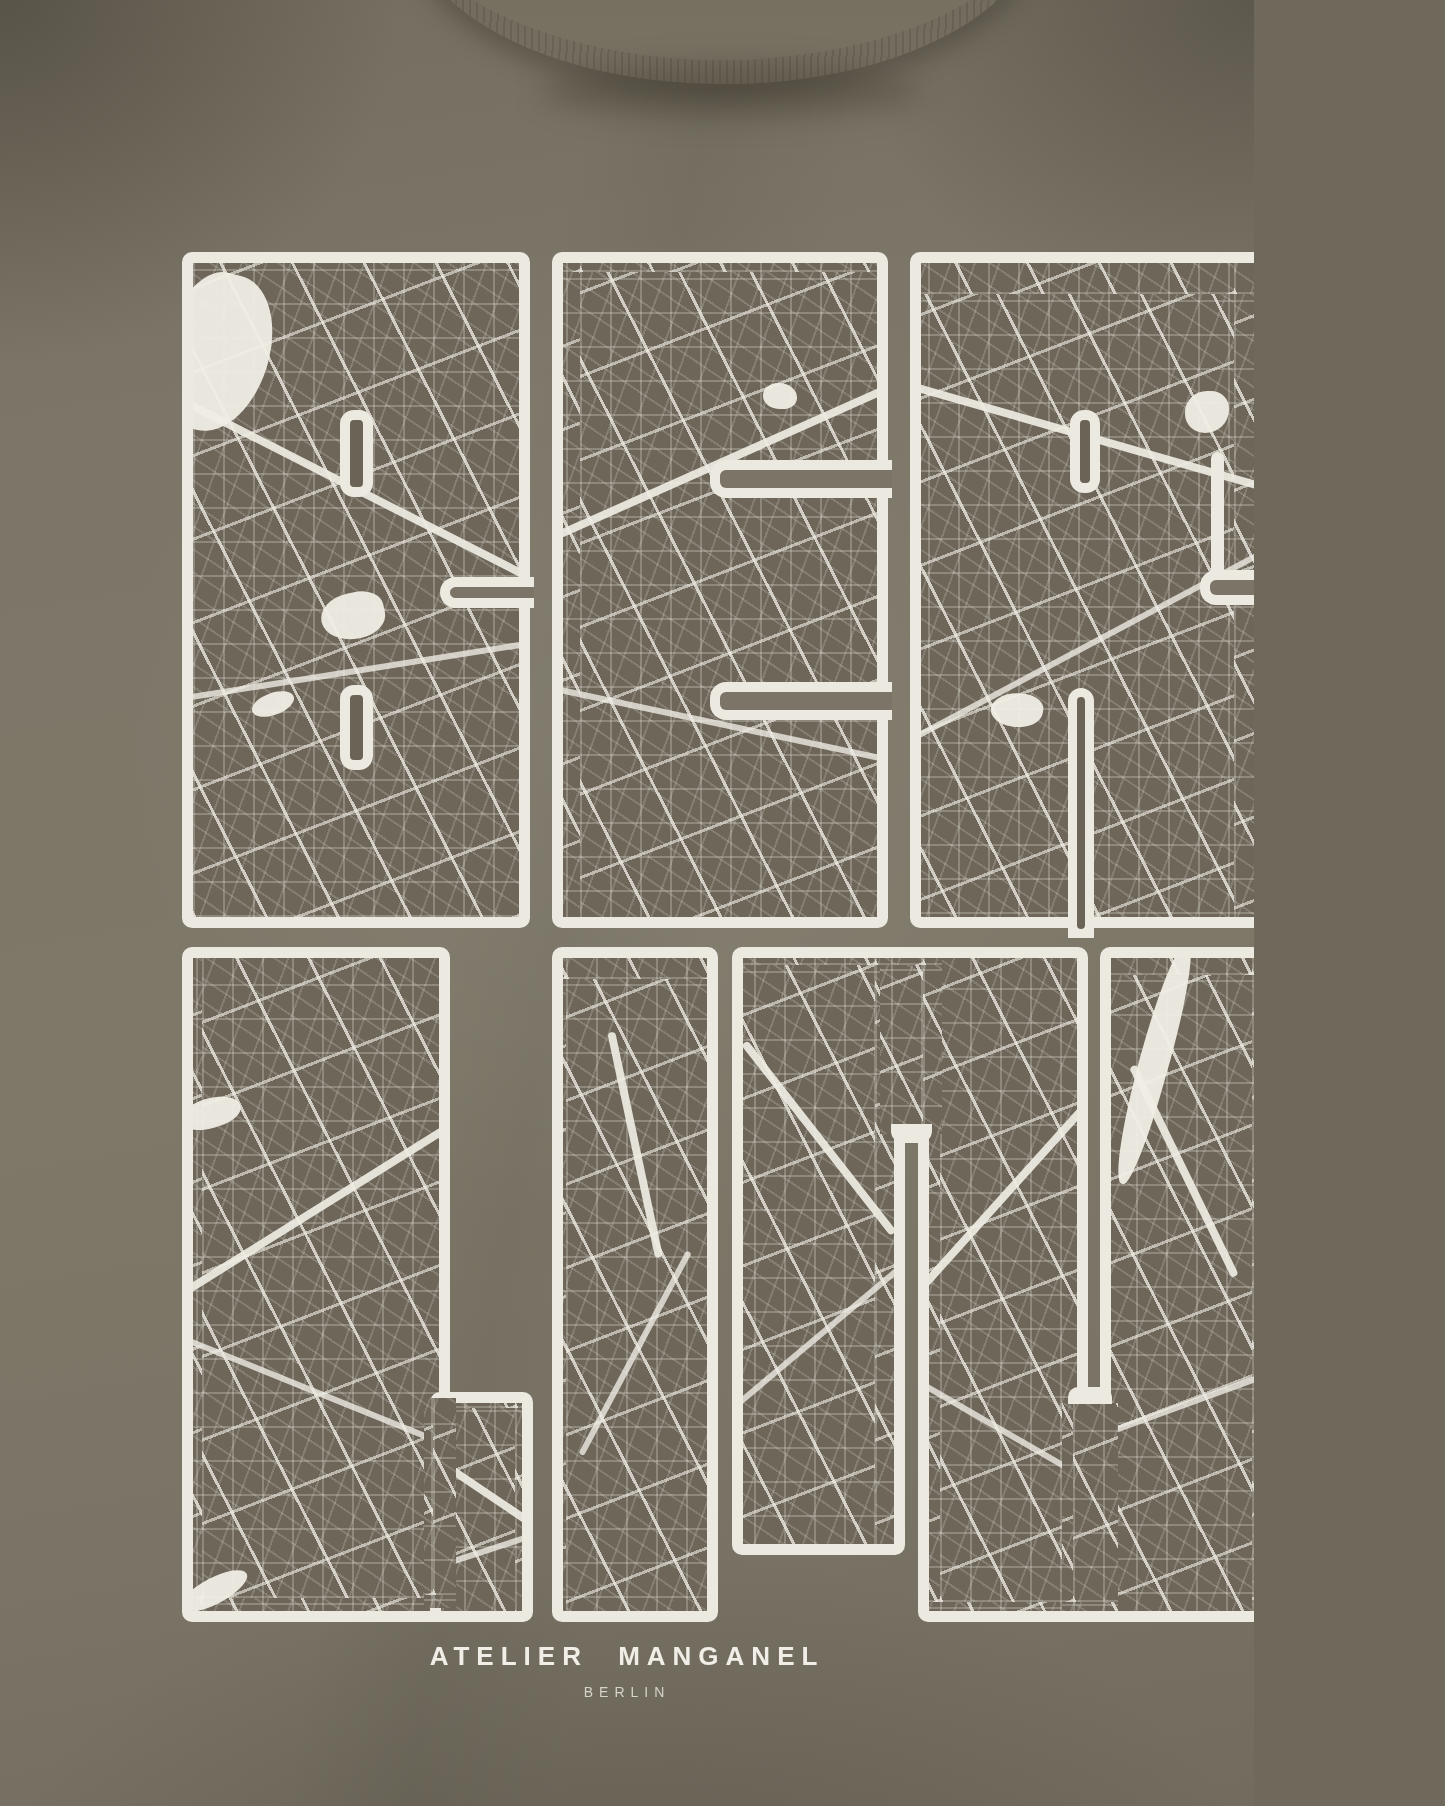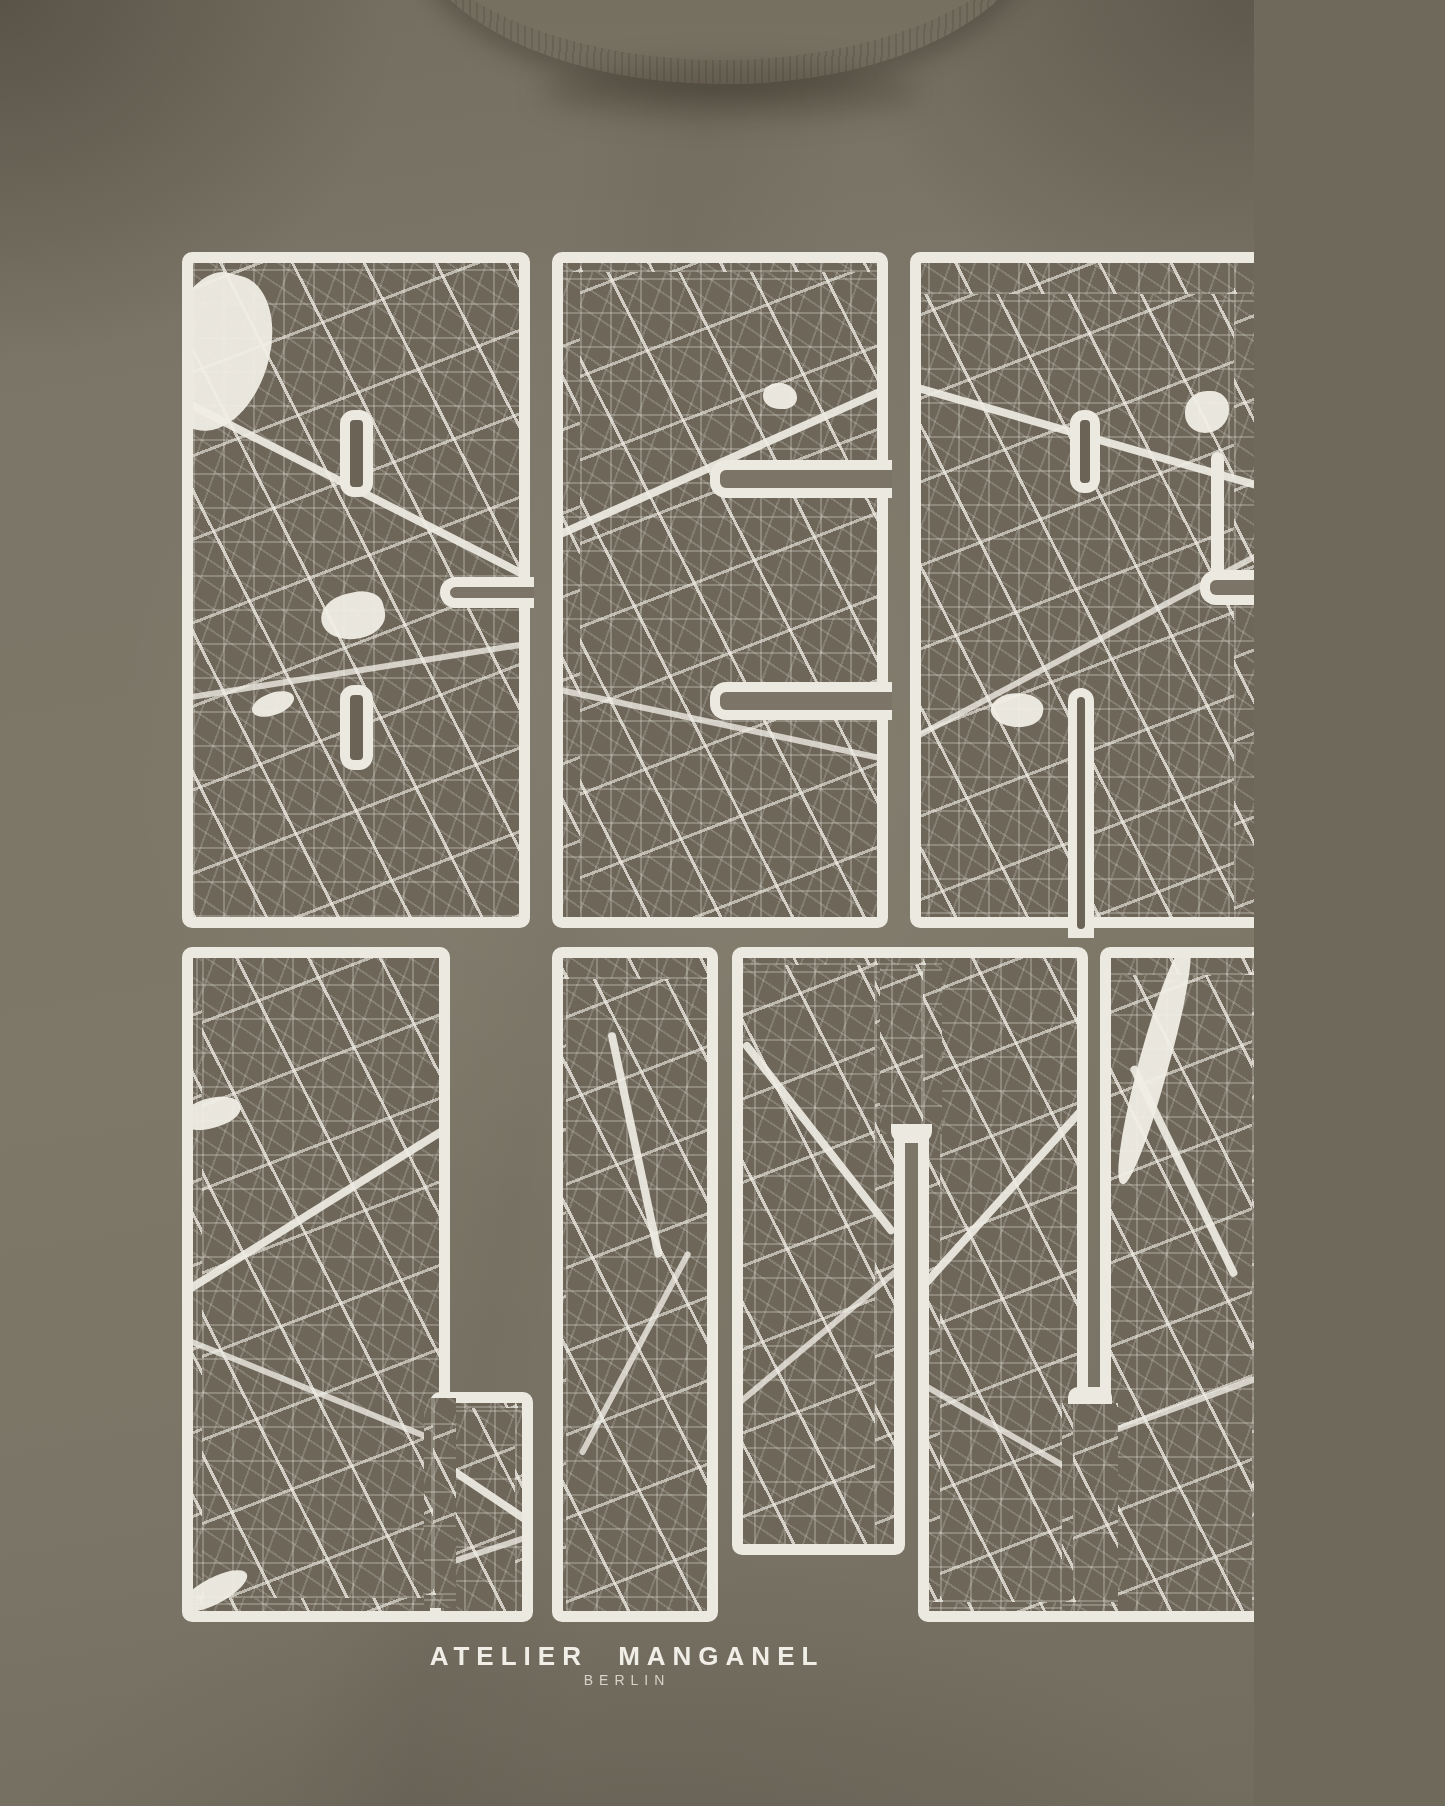--- a/index.html
+++ b/index.html
@@ -44,21 +44,21 @@
   
   .slot{position:absolute;box-sizing:border-box;border:10px solid #ece9e1;border-radius:14px;
     background:#6a6356;z-index:3;}
   .notch{position:absolute;box-sizing:border-box;border:10px solid #ece9e1;border-right:none;
     border-radius:16px 0 0 16px;background:#7b7467;z-index:3;}
   .bar{position:absolute;background:#ece9e1;z-index:3;}
   .core{position:absolute;background:#6a6356;z-index:4;}
   
   .brand{position:absolute;left:0;right:0;top:1641px;text-align:center;z-index:5;}
   .brand-name{font-size:26px;font-weight:700;letter-spacing:7px;word-spacing:16px;color:#f0eee7;}
-  .brand-city{margin-top:0;font-size:14px;font-weight:400;letter-spacing:6px;color:#d6d3c8;}
+  .brand-city{margin-top:12px;font-size:14px;font-weight:400;letter-spacing:6px;color:#d6d3c8;}
 </style>
 </head>
 <body>
 
 <div id="stage">
 
   <div class="collar-band"></div>
   <div class="collar-cut"></div>
   <div class="collar-shadow"></div>
 

